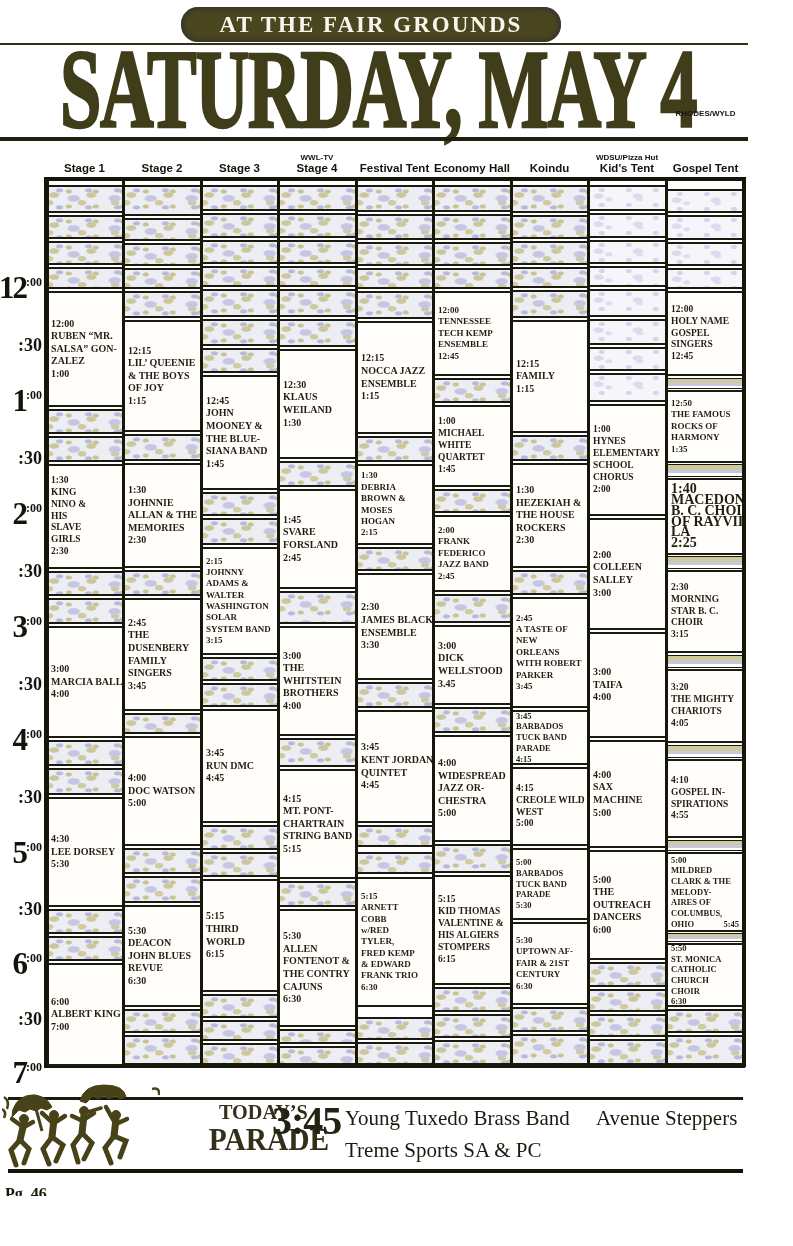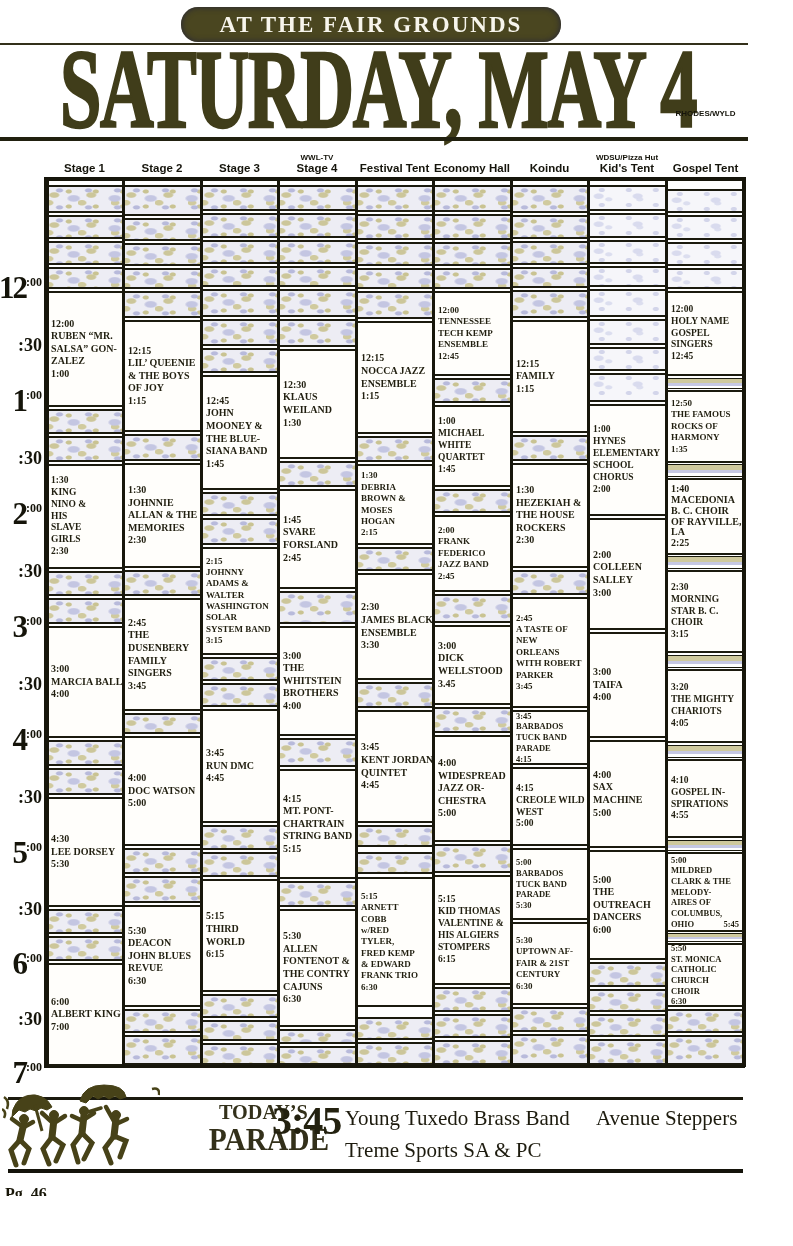--- a/index.html
+++ b/index.html
@@ -520,21 +520,21 @@
       </div>
       <div class="cell strip" style="left: 665px; top: 378px; width: 81px; height: 11px;"></div>
       <div class="cell event" style="left: 665px; top: 390px; width: 81px; height: 73px; font-size: 9px; line-height: 11.34px;">
         <div class="ln">12:50</div>
         <div class="ln">THE FAMOUS</div>
         <div class="ln">ROCKS OF</div>
         <div class="ln">HARMONY</div>
         <div class="ln">1:35</div>
       </div>
       <div class="cell strip" style="left: 665px; top: 464px; width: 81px; height: 13px;"></div>
-      <div class="cell event" style="left: 665px; top: 478px; width: 81px; height: 77px; font-size: 10px; line-height: 10.71px;">
+      <div class="cell event" style="left: 665px; top: 478px; width: 81px; height: 77px; font-size: 14px; line-height: 10.71px;">
         <div class="ln">1:40</div>
         <div class="ln">MACEDONIA</div>
         <div class="ln">B. C. CHOIR</div>
         <div class="ln">OF RAYVILLE,</div>
         <div class="ln">LA</div>
         <div class="ln">2:25</div>
       </div>
       <div class="cell strip" style="left: 665px; top: 556px; width: 81px; height: 13px;"></div>
       <div class="cell event" style="left: 665px; top: 570px; width: 81px; height: 83px; font-size: 9.5px; line-height: 11.97px;">
         <div class="ln">2:30</div>

